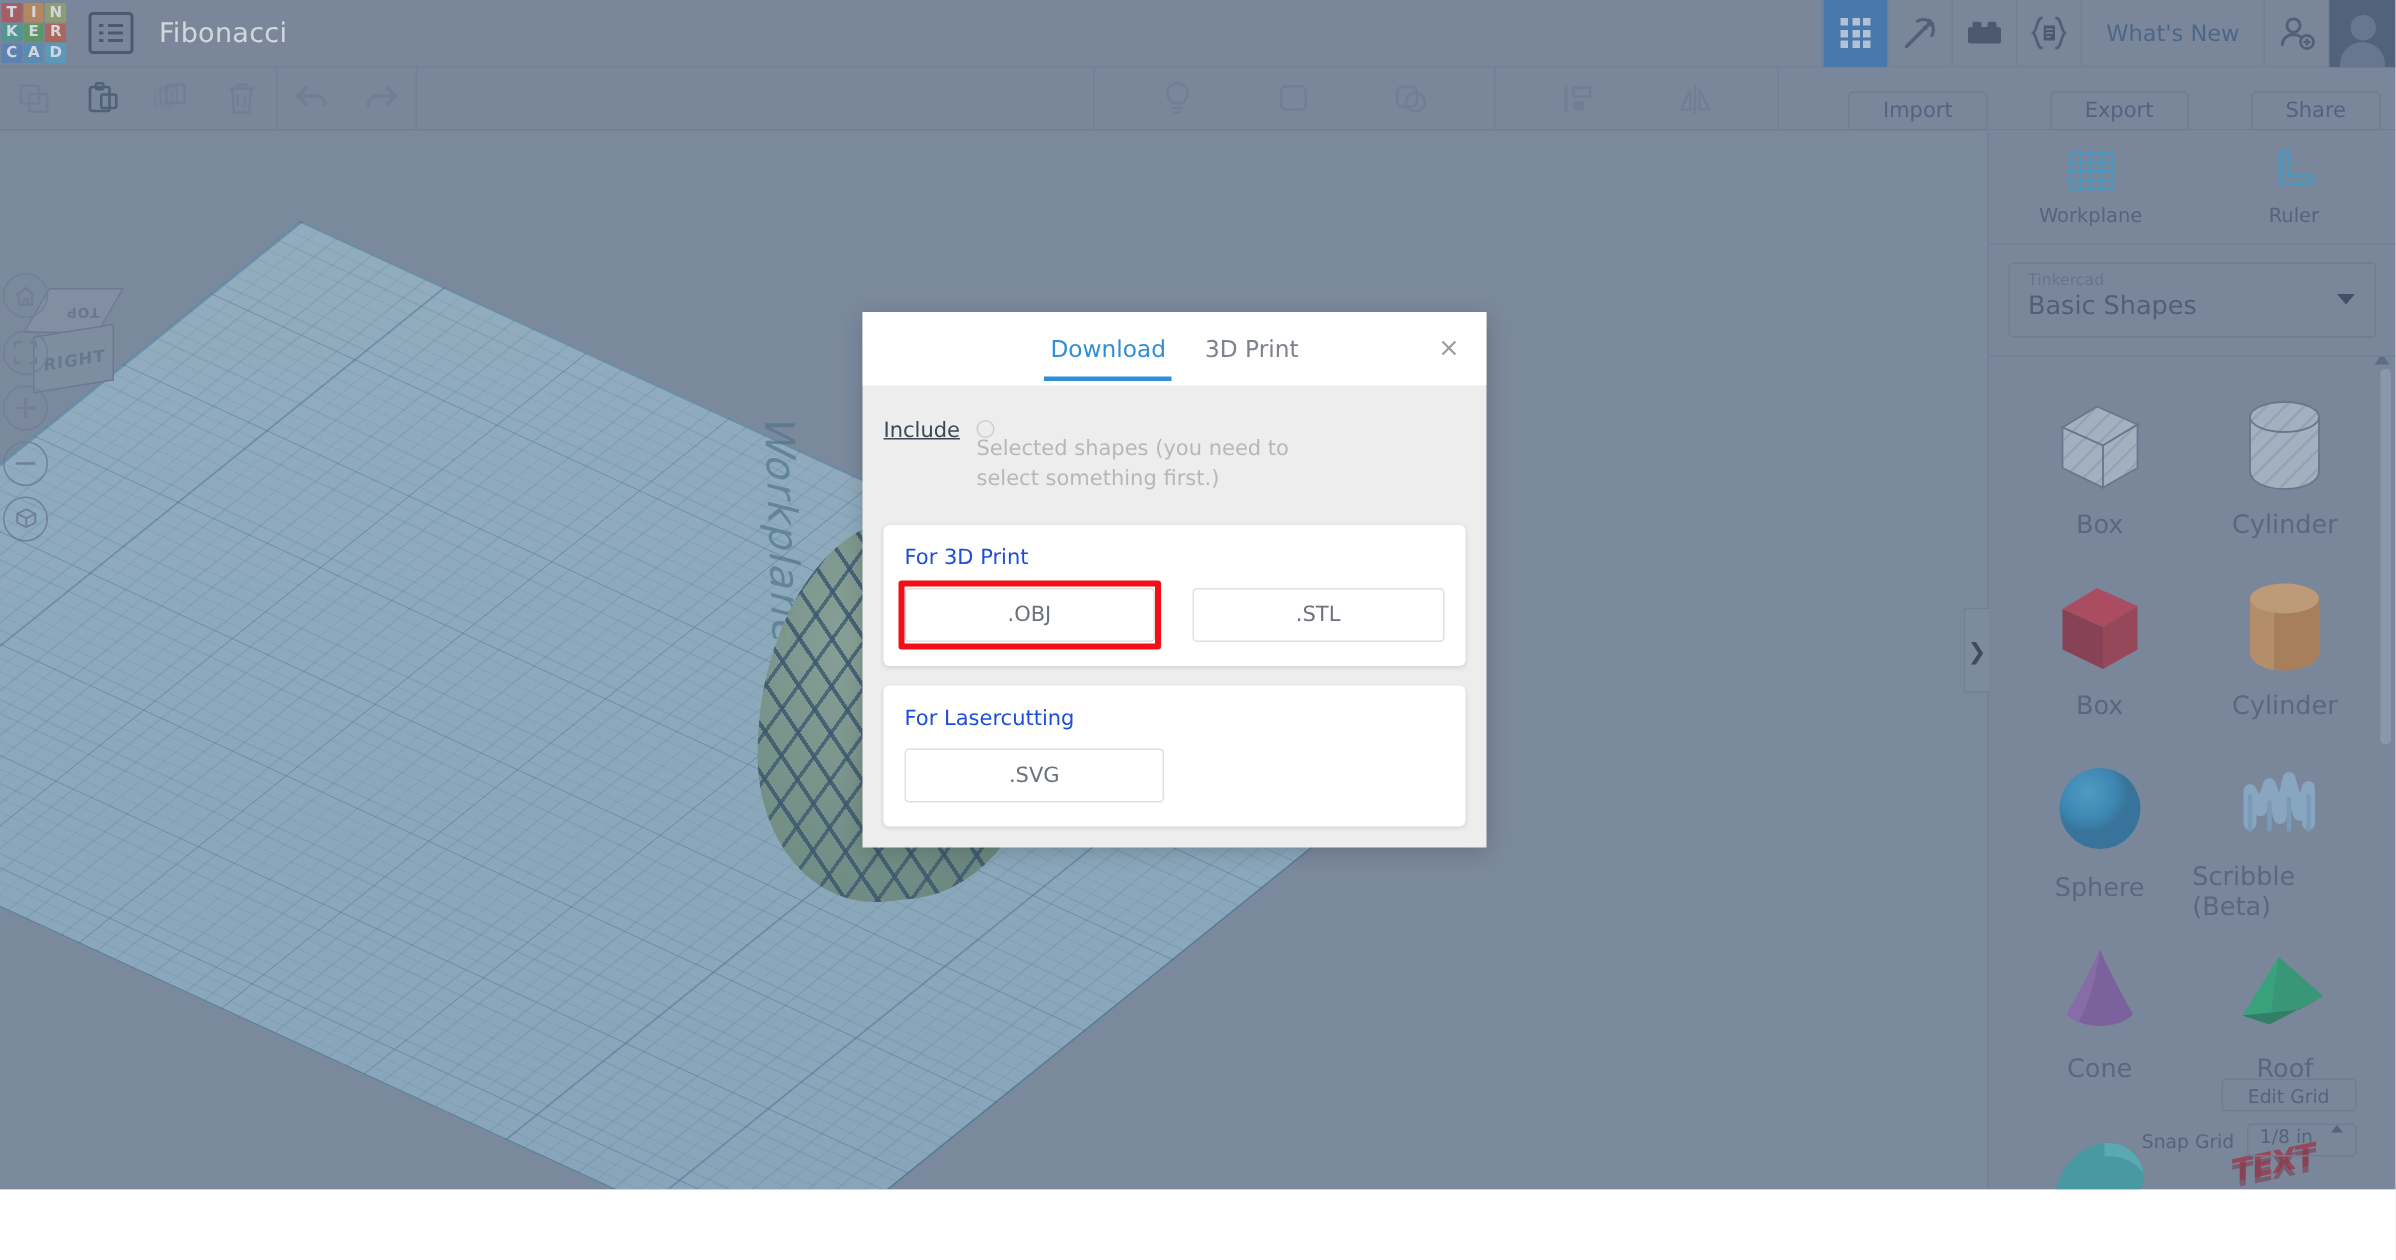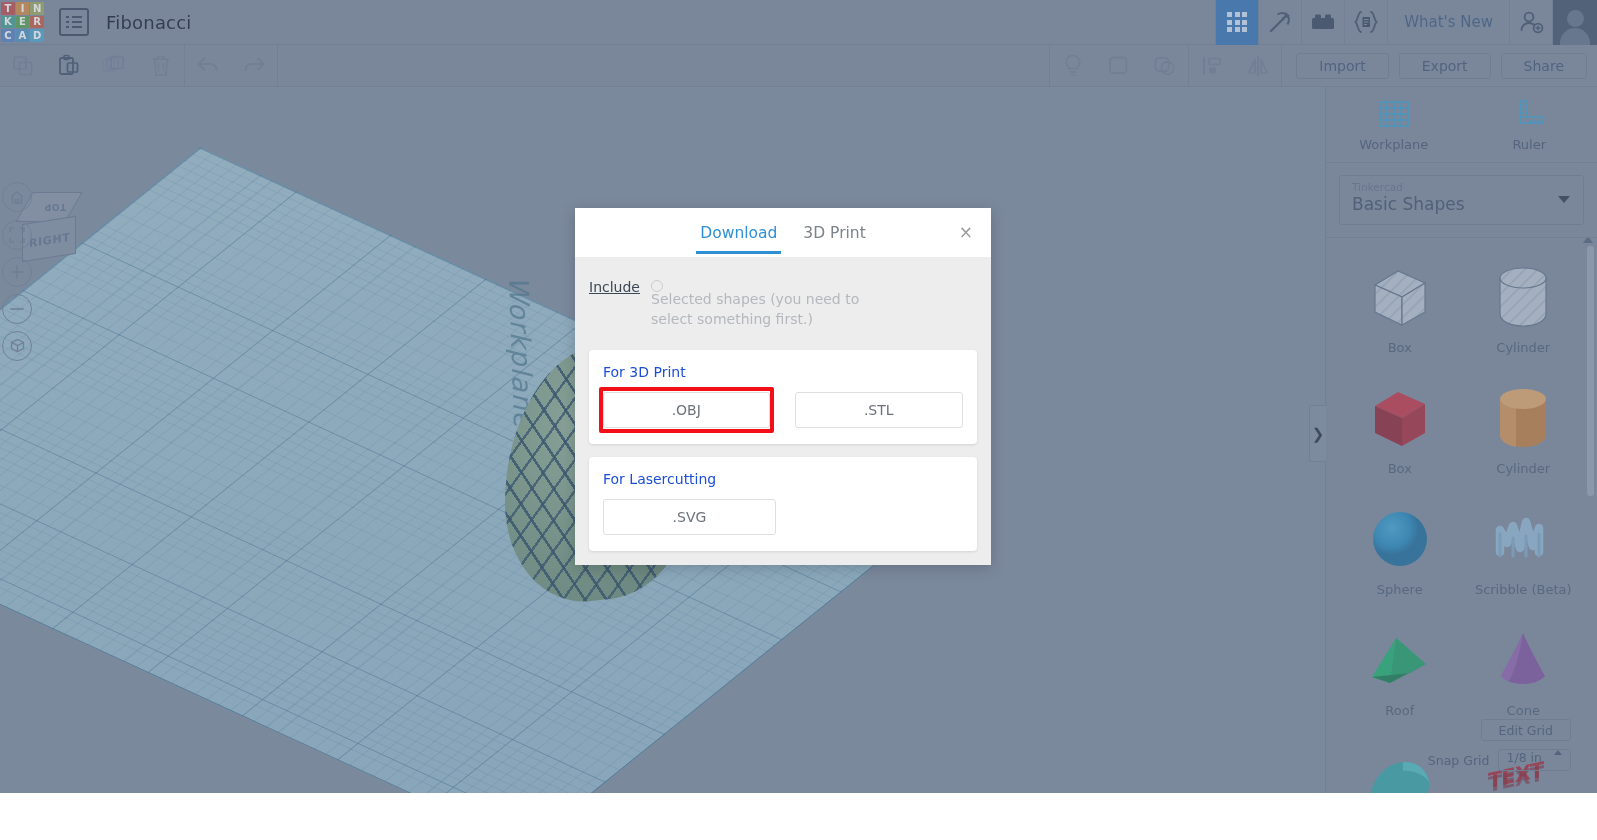--- a/index.html
+++ b/index.html
@@ -61,21 +61,21 @@
   .doc-icon { width: 30px; height: 28px; margin-left: 14px; border: 2.2px solid #33445c;
               border-radius: 3px; display: flex; align-items: center; justify-content: center; }
   .doc-icon i { display: block; width: 16px; height: 14px;
      background:
        linear-gradient(#33445c,#33445c) 0 1px/3px 2.4px no-repeat,
        linear-gradient(#33445c,#33445c) 6px 1px/10px 2.4px no-repeat,
        linear-gradient(#33445c,#33445c) 0 6px/3px 2.4px no-repeat,
        linear-gradient(#33445c,#33445c) 6px 6px/10px 2.4px no-repeat,
        linear-gradient(#33445c,#33445c) 0 11px/3px 2.4px no-repeat,
        linear-gradient(#33445c,#33445c) 6px 11px/10px 2.4px no-repeat; }
-  .doc-title { margin-left: 17px; font-size: 18px; color: #0f172a; letter-spacing: .2px; }
+  .doc-title { margin-left: 17px; font-size: 18px; color: #ffffff; letter-spacing: .2px; }
   .top-right { margin-left: auto; display: flex; align-items: center; height: 45px; }
   .tb-ico { width: 43px; height: 45px; display: flex; align-items: center; justify-content: center;
             border-left: 1px solid #6e7d92; }
   .tb-ico.active { background: #2f71b5; }
   .whats-new { height: 45px; display: flex; align-items: center; padding: 0 16px;
                border-left: 1px solid #6e7d92; color: #38567c; font-size: 15px; }
   .grid9 { display: grid; grid-template-columns: repeat(3,5px); grid-template-rows: repeat(3,5px); gap: 2.5px; }
   .grid9 i { background: #cfe0f0; display: block; }
   .avatar { width: 45px; height: 45px; background: #3e5068; display: flex; align-items: flex-end;
             justify-content: center; overflow: hidden; border-left: 1px solid #6e7d92; }
@@ -85,21 +85,21 @@
   .avatar-inner { position: relative; display: flex; flex-direction: column; align-items: center; }
 
   
   #toolbar2 { position: absolute; left: 0; top: 45px; width: 1597px; height: 42px;
               background: #7a889c; border-bottom: 1px solid #6e7d92; display: flex; align-items: center; }
   .t2 { width: 46px; height: 42px; display: flex; align-items: center; justify-content: center; }
   .t2-sep { width: 1px; height: 42px; background: #6e7d92; }
   .t2btn { height: 26px; padding: 0 22px; margin-right: 10px; display: flex; align-items: center;
            justify-content: center; border: 1px solid #6a798e; border-radius: 3px;
            color: #3d5172; font-size: 14px; }
-  .t2-right { margin-left: auto; display: flex; align-items: center; }
+  .t2-right { margin-left: auto; display: flex; align-items: flex-end; gap: 32px; }
 
   
   .ic { stroke: #6b7b91; fill: none; stroke-width: 2; }
   .ic-dark { stroke: #3b4d66; fill: none; stroke-width: 2; }
 
   
   #viewcube { position: absolute; left: 14px; top: 105px; width: 72px; height: 72px; }
   .vc-top { position: absolute; left: 10px; top: 0; width: 50px; height: 30px;
             background: #8694a8; border: 1.4px solid #63748c;
             transform: skewX(-30deg) ; }
@@ -120,21 +120,21 @@
            padding: 5px 12px; position: relative; }
   .sb-dd .lbl { font-size: 10.5px; color: #5c6d85; }
   .sb-dd .val { font-size: 17px; color: #3b4d66; margin-top: 1px; }
   .sb-dd .caret { position: absolute; right: 13px; top: 20px; width: 0; height: 0;
                   border-left: 6px solid transparent; border-right: 6px solid transparent;
                   border-top: 7px solid #263549; }
   .sb-grid-wrap { position: relative; border-top: 1px solid #6e7d92; height: 574px; overflow: hidden; }
   .sb-grid { display: grid; grid-template-columns: 1fr 1fr; padding: 14px 12px 0 12px; }
   .shape-cell { height: 121px; display: flex; flex-direction: column; align-items: center;
                 justify-content: flex-start; padding-top: 8px; }
-  .shape-cell .cap { font-size: 13px; color: #46586f; margin-top: 6px; }
+  .shape-cell .cap { font-size: 17px; color: #46586f; margin-top: 6px; }
   .shape-art { height: 74px; width: 80px; display: flex; align-items: center; justify-content: center; }
   .sb-scroll { position: absolute; right: 3px; top: 8px; width: 7px; height: 250px;
                background: #93a0b2; border-radius: 3px; }
   .sb-scroll-arrow { position: absolute; right: 1px; top: -10px; width: 0; height: 0;
                      border-left: 5px solid transparent; border-right: 5px solid transparent;
                      border-bottom: 7px solid #4d5f77; }
   .collapse-tab { position: absolute; left: -17px; top: 318px; width: 17px; height: 57px;
                   background: #7f8da1; border: 1px solid #6e7d92; border-right: none;
                   border-radius: 3px 0 0 3px; display: flex; align-items: center;
                   justify-content: center; color: #1f2c3d; font-size: 15px; }
@@ -512,37 +512,37 @@
               <g fill="none" stroke="#7aa5c7" stroke-width="3" stroke-linecap="round">
                 <path d="M10 48V26M23 48V30M36 48V28M49 48V26"></path>
               </g>
             </svg>
           </div>
           <div class="cap">Scribble (Beta)</div>
         </div>
 
         <div class="shape-cell">
           <div class="shape-art">
+            <svg width="60" height="62" viewBox="0 0 60 62">
+              <path d="M30 4C36 18 48 40 52 47c-4 5-13 8-22 8S12 52 8 47C12 40 24 18 30 4z" fill="#7c4f9e"></path>
+              <path d="M30 4C28 20 22 42 16 52c-3-1-6-3-8-5C12 40 24 18 30 4z" fill="#9163b3" opacity=".8"></path>
+            </svg>
+          </div>
+          <div class="cap">Cone</div>
+        </div>
+
+        <div class="shape-cell">
+          <div class="shape-art">
             <svg width="68" height="62" viewBox="0 0 68 62">
               <path d="M6 48L30 9l14 12-20 33z" fill="#17b06c"></path>
               <path d="M30 9l30 26-36 19z" fill="#18a066"></path>
               <path d="M6 48l18 6 36-19-16 9z" fill="#0f7a4c"></path>
             </svg>
           </div>
           <div class="cap">Roof</div>
-        </div>
-
-        <div class="shape-cell">
-          <div class="shape-art">
-            <svg width="60" height="62" viewBox="0 0 60 62">
-              <path d="M30 4C36 18 48 40 52 47c-4 5-13 8-22 8S12 52 8 47C12 40 24 18 30 4z" fill="#7c4f9e"></path>
-              <path d="M30 4C28 20 22 42 16 52c-3-1-6-3-8-5C12 40 24 18 30 4z" fill="#9163b3" opacity=".8"></path>
-            </svg>
-          </div>
-          <div class="cap">Cone</div>
         </div>
 
         <div class="shape-cell">
           <div class="shape-art">
             <svg width="74" height="62" viewBox="0 0 74 62">
               <path d="M6 55C6 33 20 14 40 12c14-1 24 8 26 20 2 14-12 25-30 26z" fill="#2fa3a8"></path>
               <path d="M40 12c14-1 24 8 26 20-6-8-16-12-26-11z" fill="#49bcc0"></path>
             </svg>
           </div>
           <div class="cap"></div>

